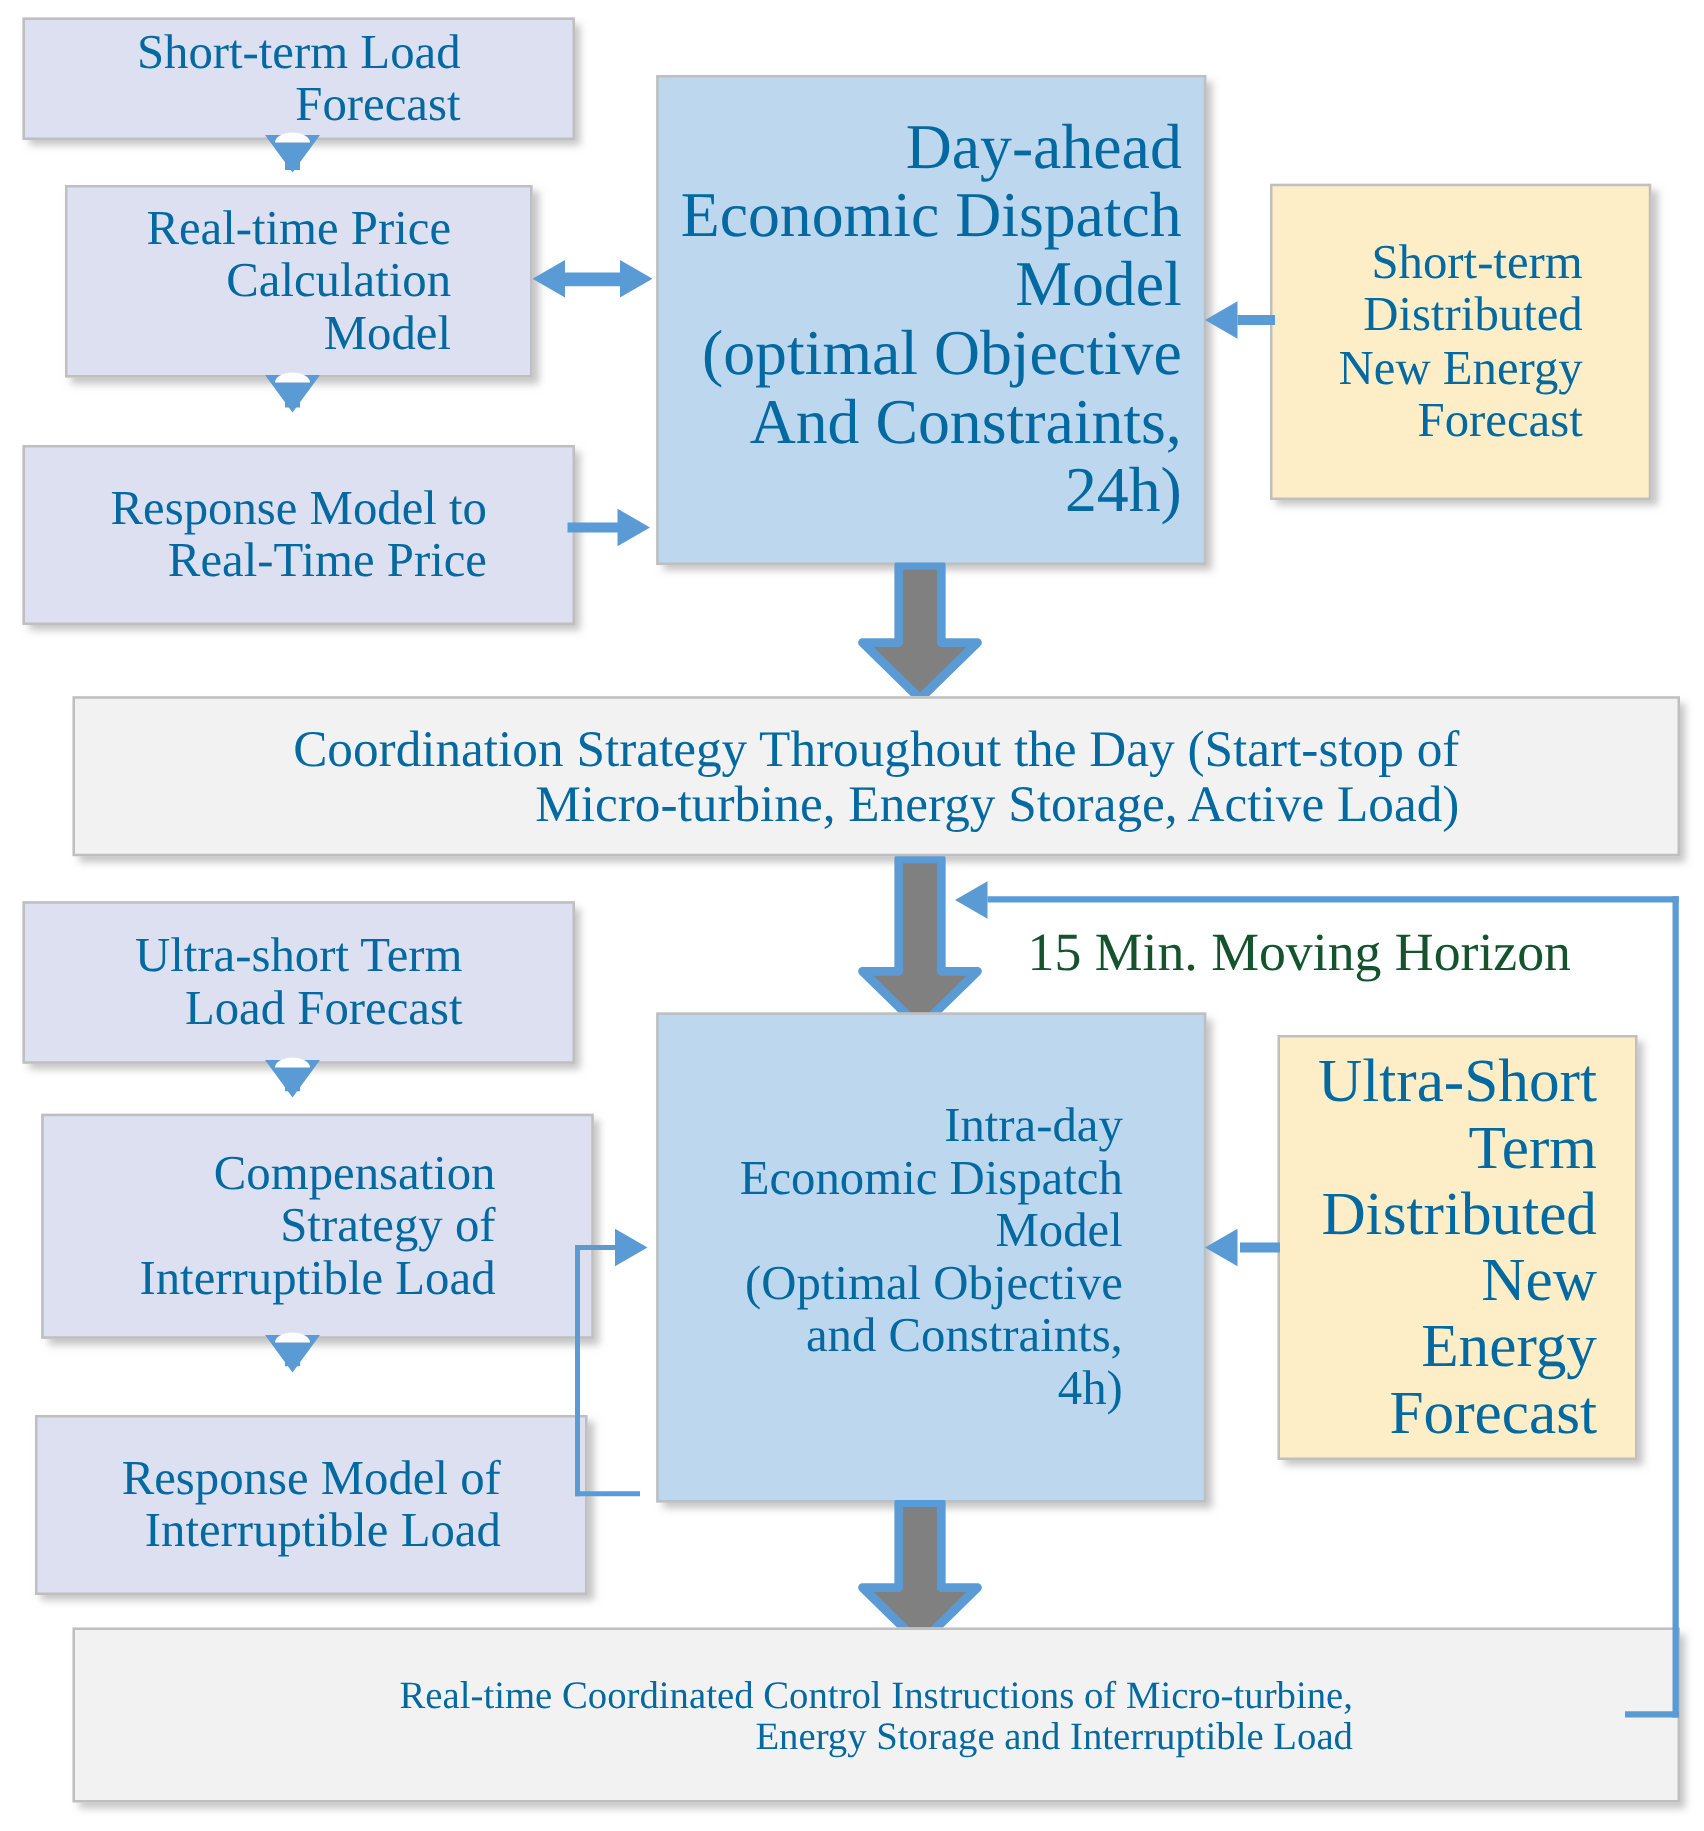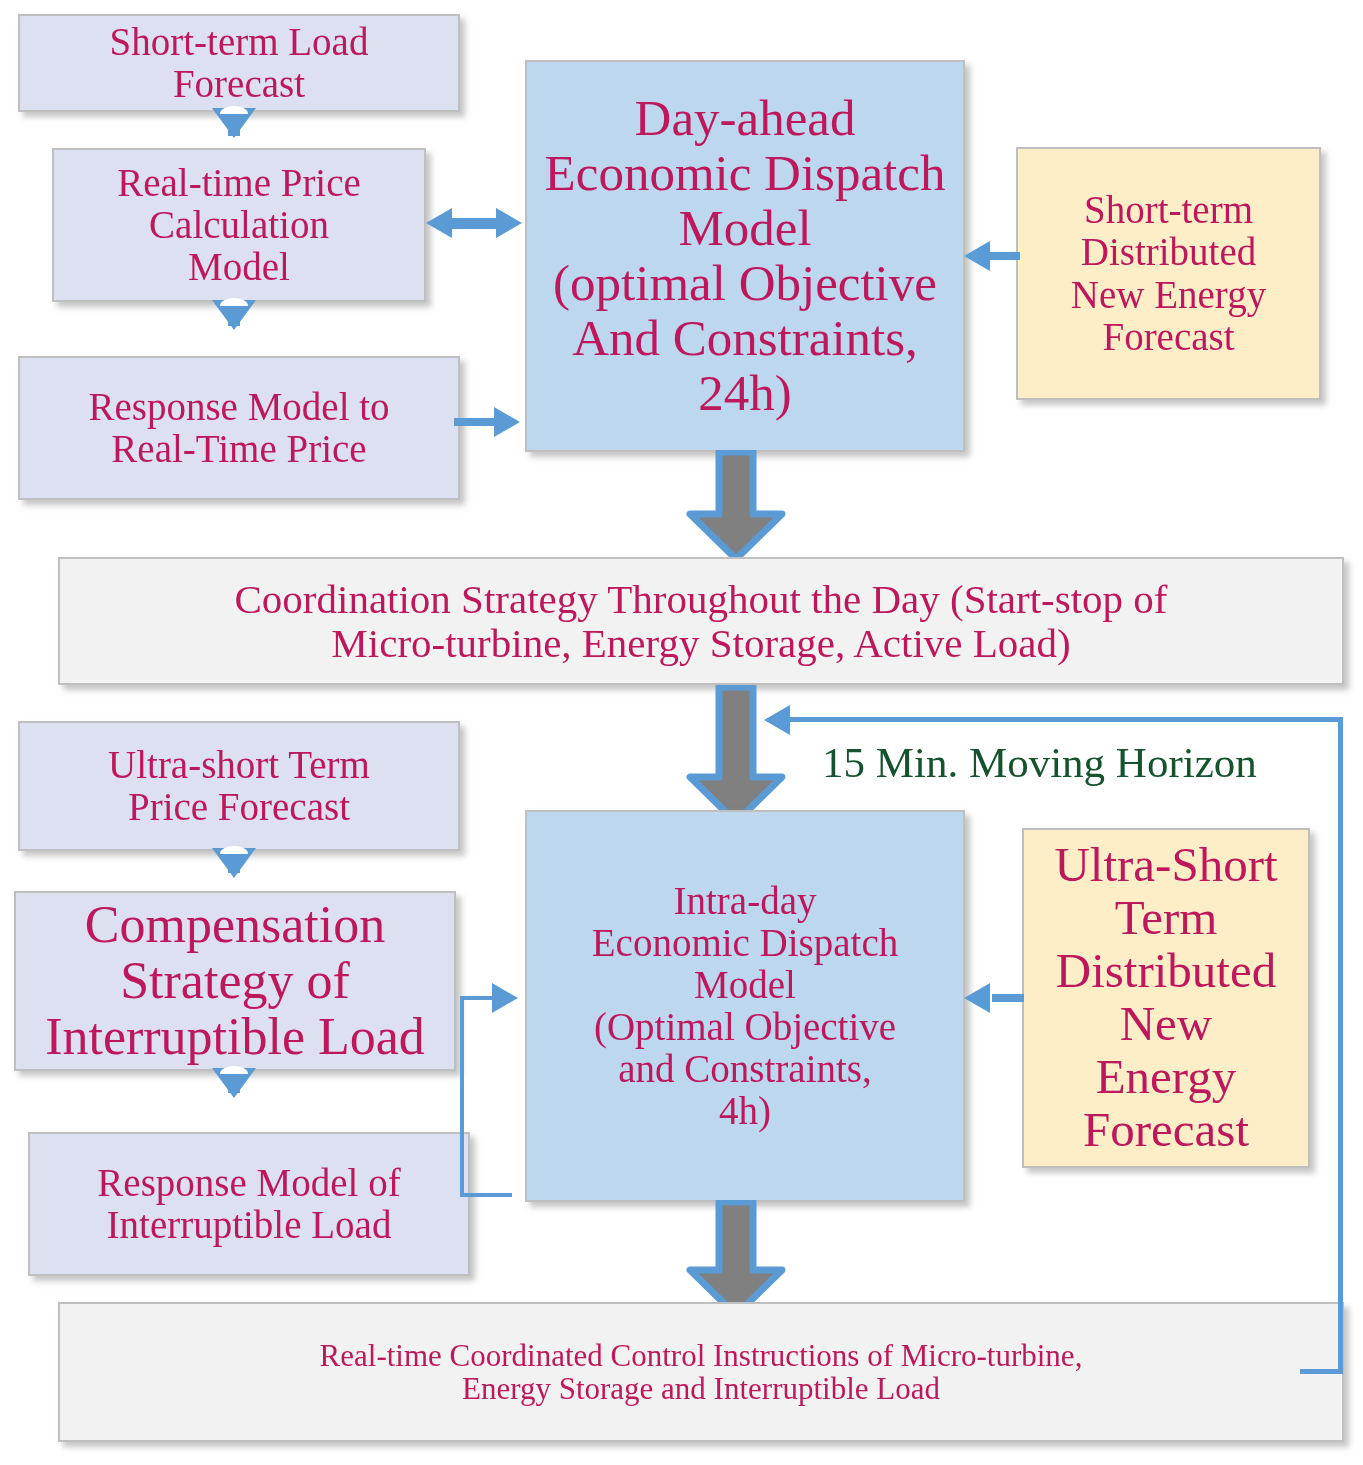--- a/index.html
+++ b/index.html
@@ -16,22 +16,22 @@
     overflow: hidden;
   }
 
   
   .node {
     position: absolute;
     box-sizing: border-box;
     display: flex;
     align-items: center;
     justify-content: center;
-    text-align: center;
-    color: #be185d;
+    text-align: right;
+    color: #0369a1;
     line-height: 1.08;
     border: 2px solid #bfbfbf;
     box-shadow: 5px 5px 6px rgba(150,150,150,0.55);
     padding: 2px 6px;
     white-space: pre-line;
   }
   .node.lavender { background: #dce0f0; }
   .node.blue     { background: #bdd7ee; }
   .node.cream    { background: #fdeec8; }
   .node.gray     { background: #f2f2f2; margin-left: 40px; }
@@ -147,26 +147,26 @@
   <div class="node gray" style="left:18px; top:557px; width:1286px; height:128px; font-size:41px;">Coordination Strategy Throughout the Day (Start-stop of
 Micro-turbine, Energy Storage, Active Load)</div>
 
   <div class="blockarrow" style="left:686px; top:685px; width:100px; height:140px;">
     <svg width="100" height="140" viewBox="0 0 100 140">
       <polygon points="33,2 67,2 67,92 96,92 50,137 4,92 33,92" fill="#808080" stroke="#5b9bd5" stroke-width="7" stroke-linejoin="round"></polygon>
     </svg>
   </div>
 
   <div class="node lavender" style="left:18px; top:721px; width:442px; height:130px; font-size:39px;">Ultra-short Term
-Price Forecast</div>
+Load Forecast</div>
 
   <div class="vline" style="left:228px; top:849px; width:12px; height:24px;"></div>
   <div class="arrowhead ah-down" style="left:212px; top:848px;"></div>
 
-  <div class="node lavender" style="left:14px; top:891px; width:442px; height:180px; font-size:52px;">Compensation
+  <div class="node lavender" style="left:33px; top:891px; width:442px; height:180px; font-size:39px;">Compensation
 Strategy of
 Interruptible Load</div>
 
   <div class="vline" style="left:228px; top:1069px; width:12px; height:24px;"></div>
   <div class="arrowhead ah-down" style="left:212px; top:1068px;"></div>
 
   <div class="node lavender" style="left:18px; top:1132px; width:442px; height:144px; font-size:39px;margin-left:10px;">Response Model of
 Interruptible Load</div>
 
   <div class="elbow" style="left:460px; top:996px; width:52px; height:201px;

